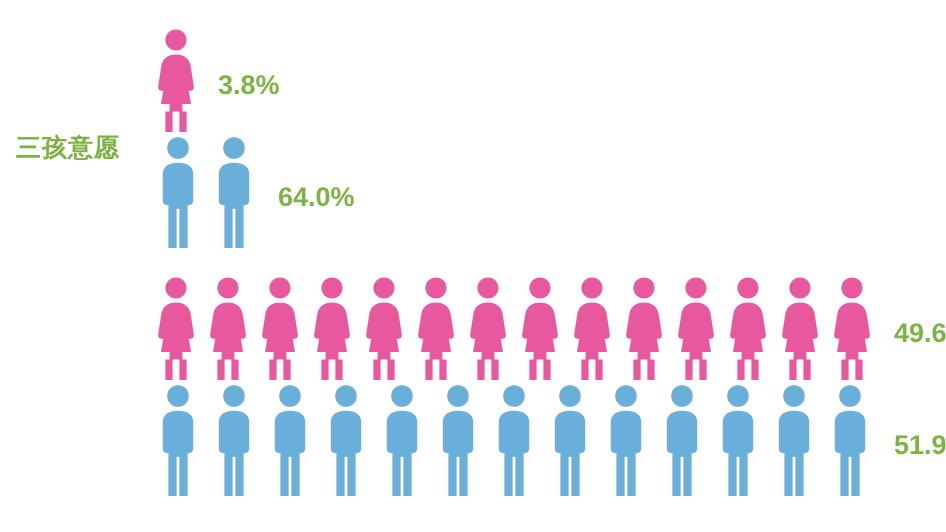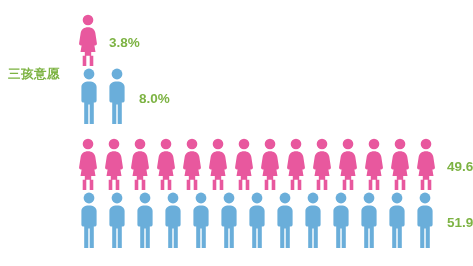--- a/index.html
+++ b/index.html
@@ -116,21 +116,21 @@
             <circle cx="14" cy="6" r="5.4" fill="#6aaeda"></circle>
             <path d="M14 13.4c-4.4 0-7.6 1.9-7.6 5.6v13.4c0 1.3.9 2.2 2.1 2.2h.7V56h4.1V36.4h1.4V56h4.1V34.6h.7c1.2 0 2.1-.9 2.1-2.2V19c0-3.7-3.2-5.6-7.6-5.6z" fill="#6aaeda"></path>
           </svg>
         </span>
         <span class="fig">
           <svg width="28" height="56" viewBox="0 0 28 56" xmlns="http://www.w3.org/2000/svg">
             <circle cx="14" cy="6" r="5.4" fill="#6aaeda"></circle>
             <path d="M14 13.4c-4.4 0-7.6 1.9-7.6 5.6v13.4c0 1.3.9 2.2 2.1 2.2h.7V56h4.1V36.4h1.4V56h4.1V34.6h.7c1.2 0 2.1-.9 2.1-2.2V19c0-3.7-3.2-5.6-7.6-5.6z" fill="#6aaeda"></path>
           </svg>
         </span>
-        <span class="pct">8.0%</span>
+        <span class="pct">64.0%</span>
     </div>
   </div>
 
   <div class="group" id="group-two">
 
     <div class="row female" id="row-two-female">
       <span class="fig">
           <svg width="26" height="52" viewBox="0 0 26 52" xmlns="http://www.w3.org/2000/svg">
             <circle cx="13" cy="6" r="5.3" fill="#e8589e"></circle>
             <path d="M13 13.2c-4.1 0-6.6 2.1-7.3 5.6L4.1 29.2c-.2 1.3.6 2.2 1.8 2.2h.7l-1.1 6.6h4.3v3.8h-2.1V52h3.6V41.8h3.4V52h3.6V41.8h-2.1V38h4.3l-1.1-6.6h.7c1.2 0 2-.9 1.8-2.2l-1.6-10.4c-.7-3.5-3.2-5.6-7.3-5.6z" fill="#e8589e"></path>

